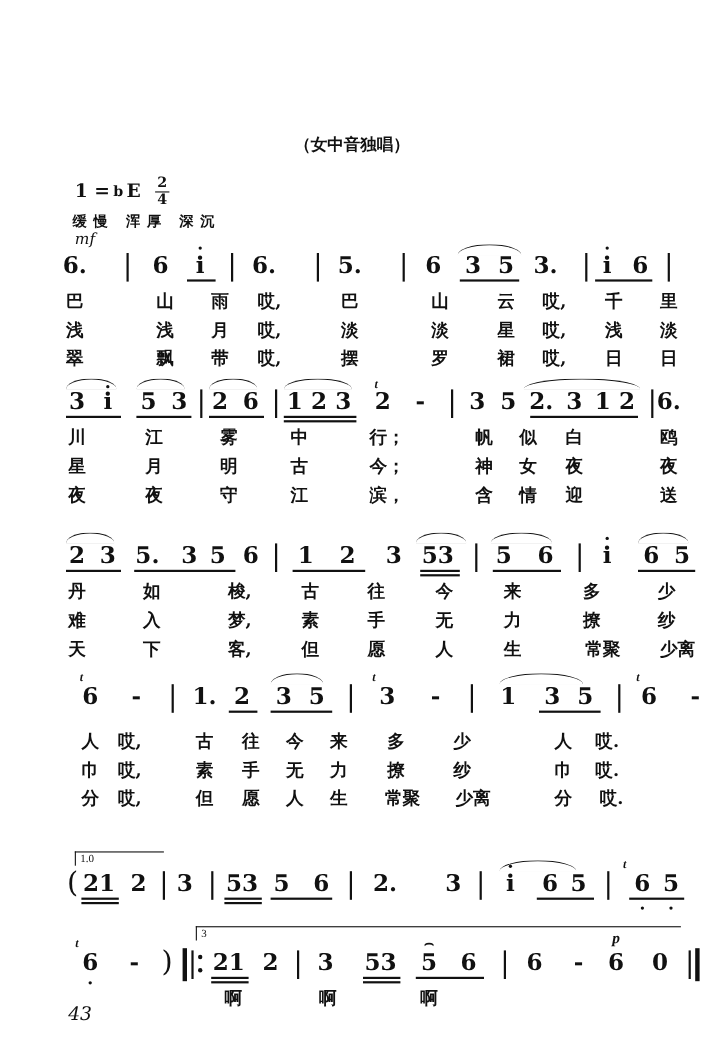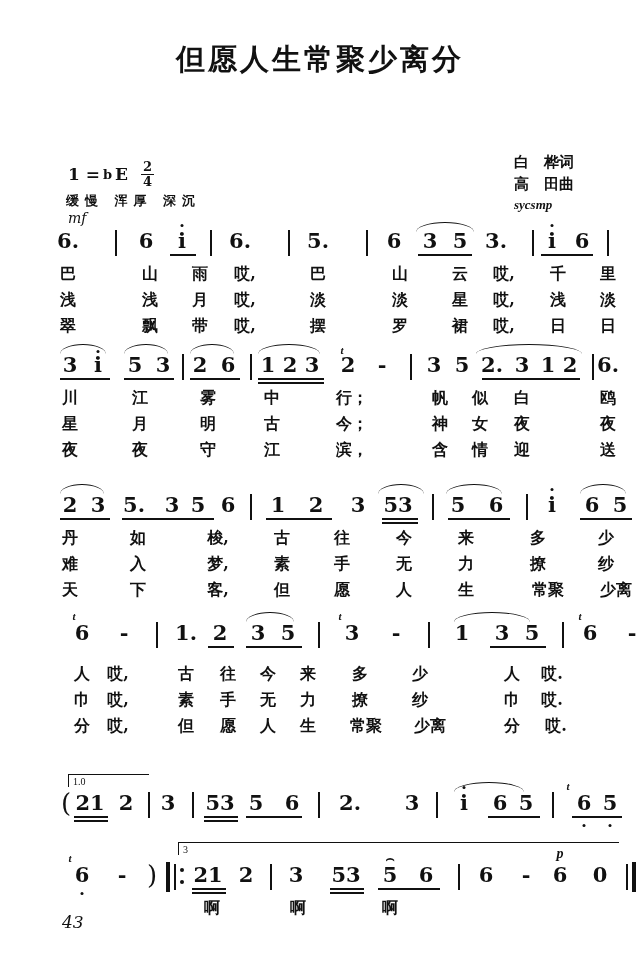--- a/index.html
+++ b/index.html
@@ -232,39 +232,34 @@
     font-size: 17px;
     font-style: italic;
     font-family: "DejaVu Serif", serif;
   }
 </style>
 </head>
 <body>
 
 <div class="page">
 
-  <div class="title">但愿人生常聚少离分</div>
+  <div class="subtitle2">（女中音独唱）</div>
 
   <div class="keysig">
     <span>1 =</span>
     <span class="flat">b</span>
     <span>E</span>
     <span class="meter">
       <span class="num">2</span>
       <span class="den">4</span>
     </span>
   </div>
   <div class="tempo">缓慢 浑厚 深沉</div>
   <div class="dyn-mf">mf</div>
 
-  <div class="credits">
-    <div>白　桦词</div>
-    <div>高　田曲</div>
-    <div class="sig">sycsmp</div>
-  </div>
 
   <div class="system" style="top:228px;">
     <div class="notes-row">
       <div class="note" style="left:8px;">6.</div>
       <div class="bar" style="left:55px;"></div>
       <div class="note" style="left:86px;">6</div>
       <div class="note" style="left:122px;">i</div>
       <div class="octdot" style="left:122px; top:-4px;"></div>
       <div class="beam" style="left:110px; top:26px; width:26px;"></div>
       <div class="bar" style="left:150px;"></div>

